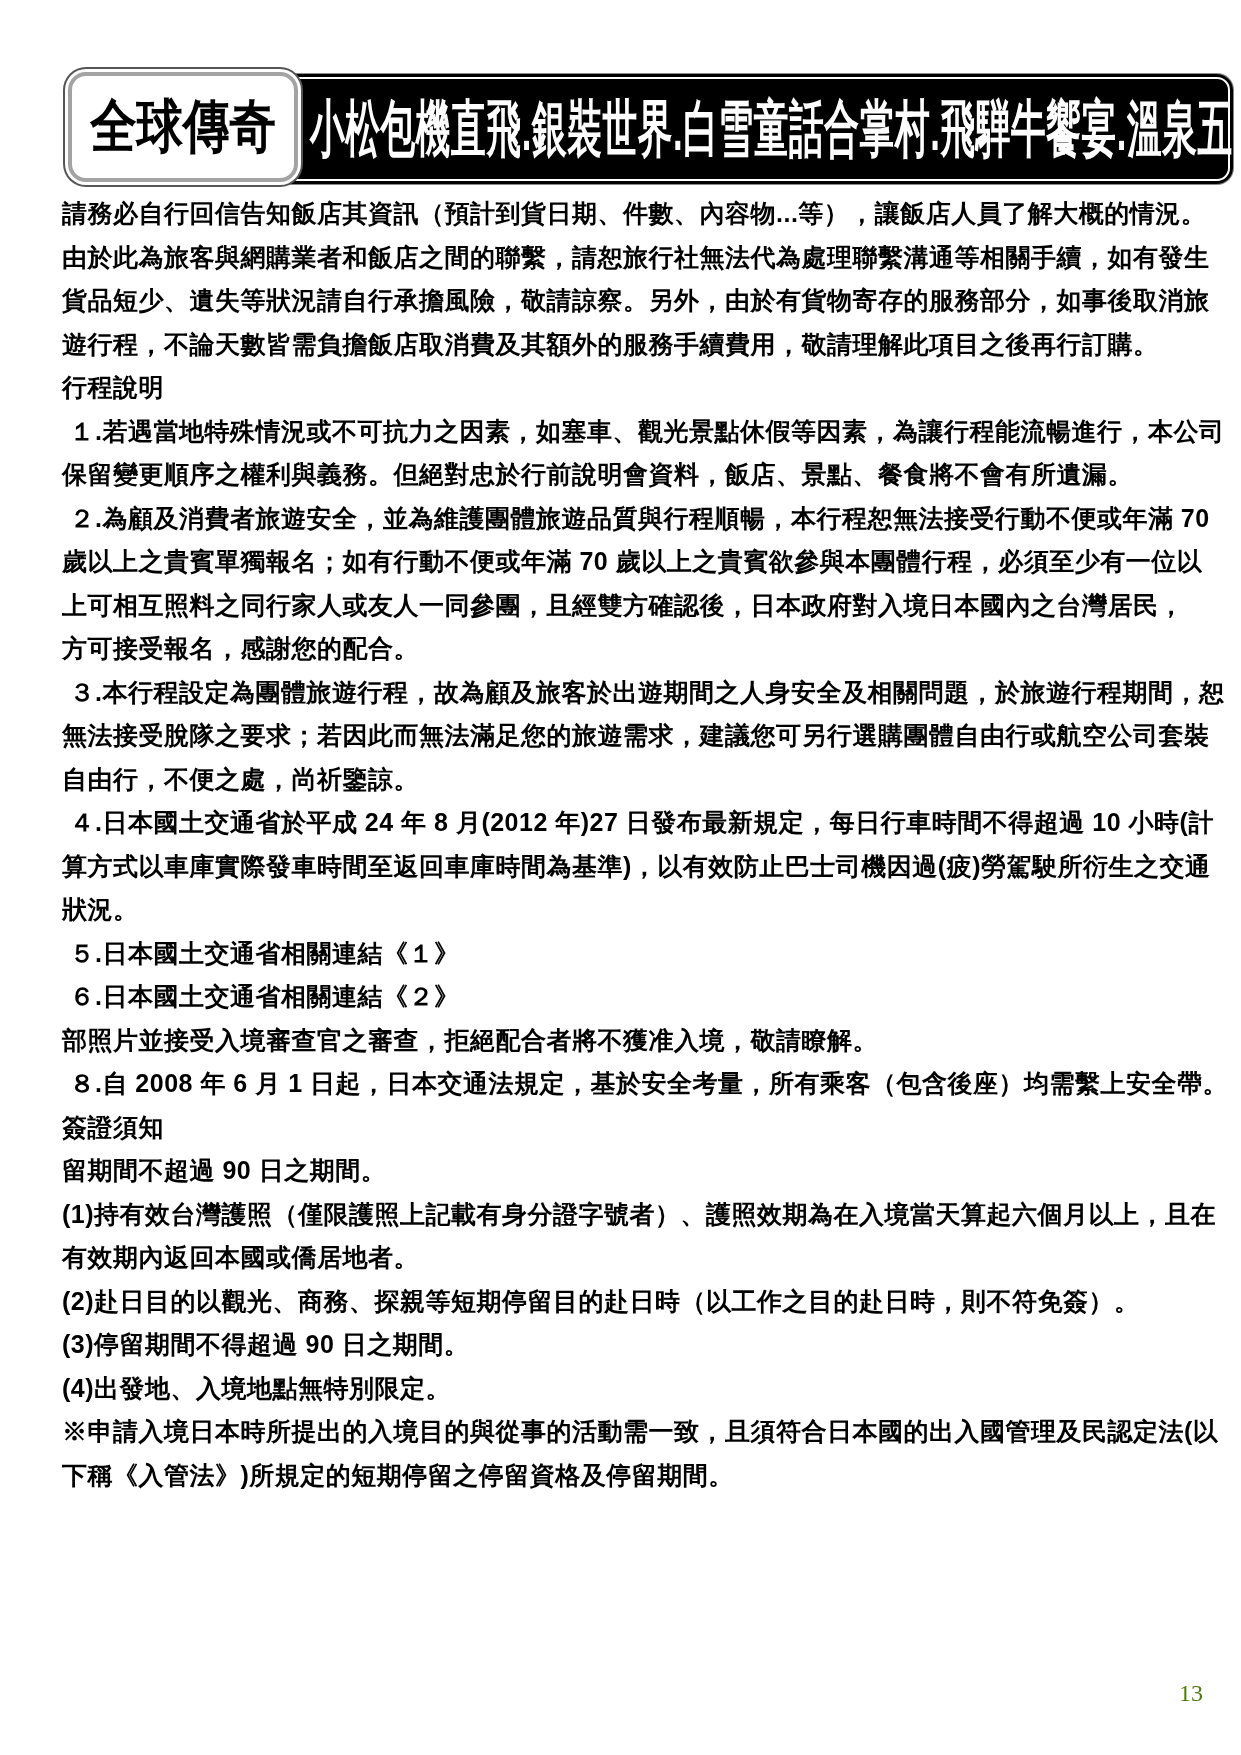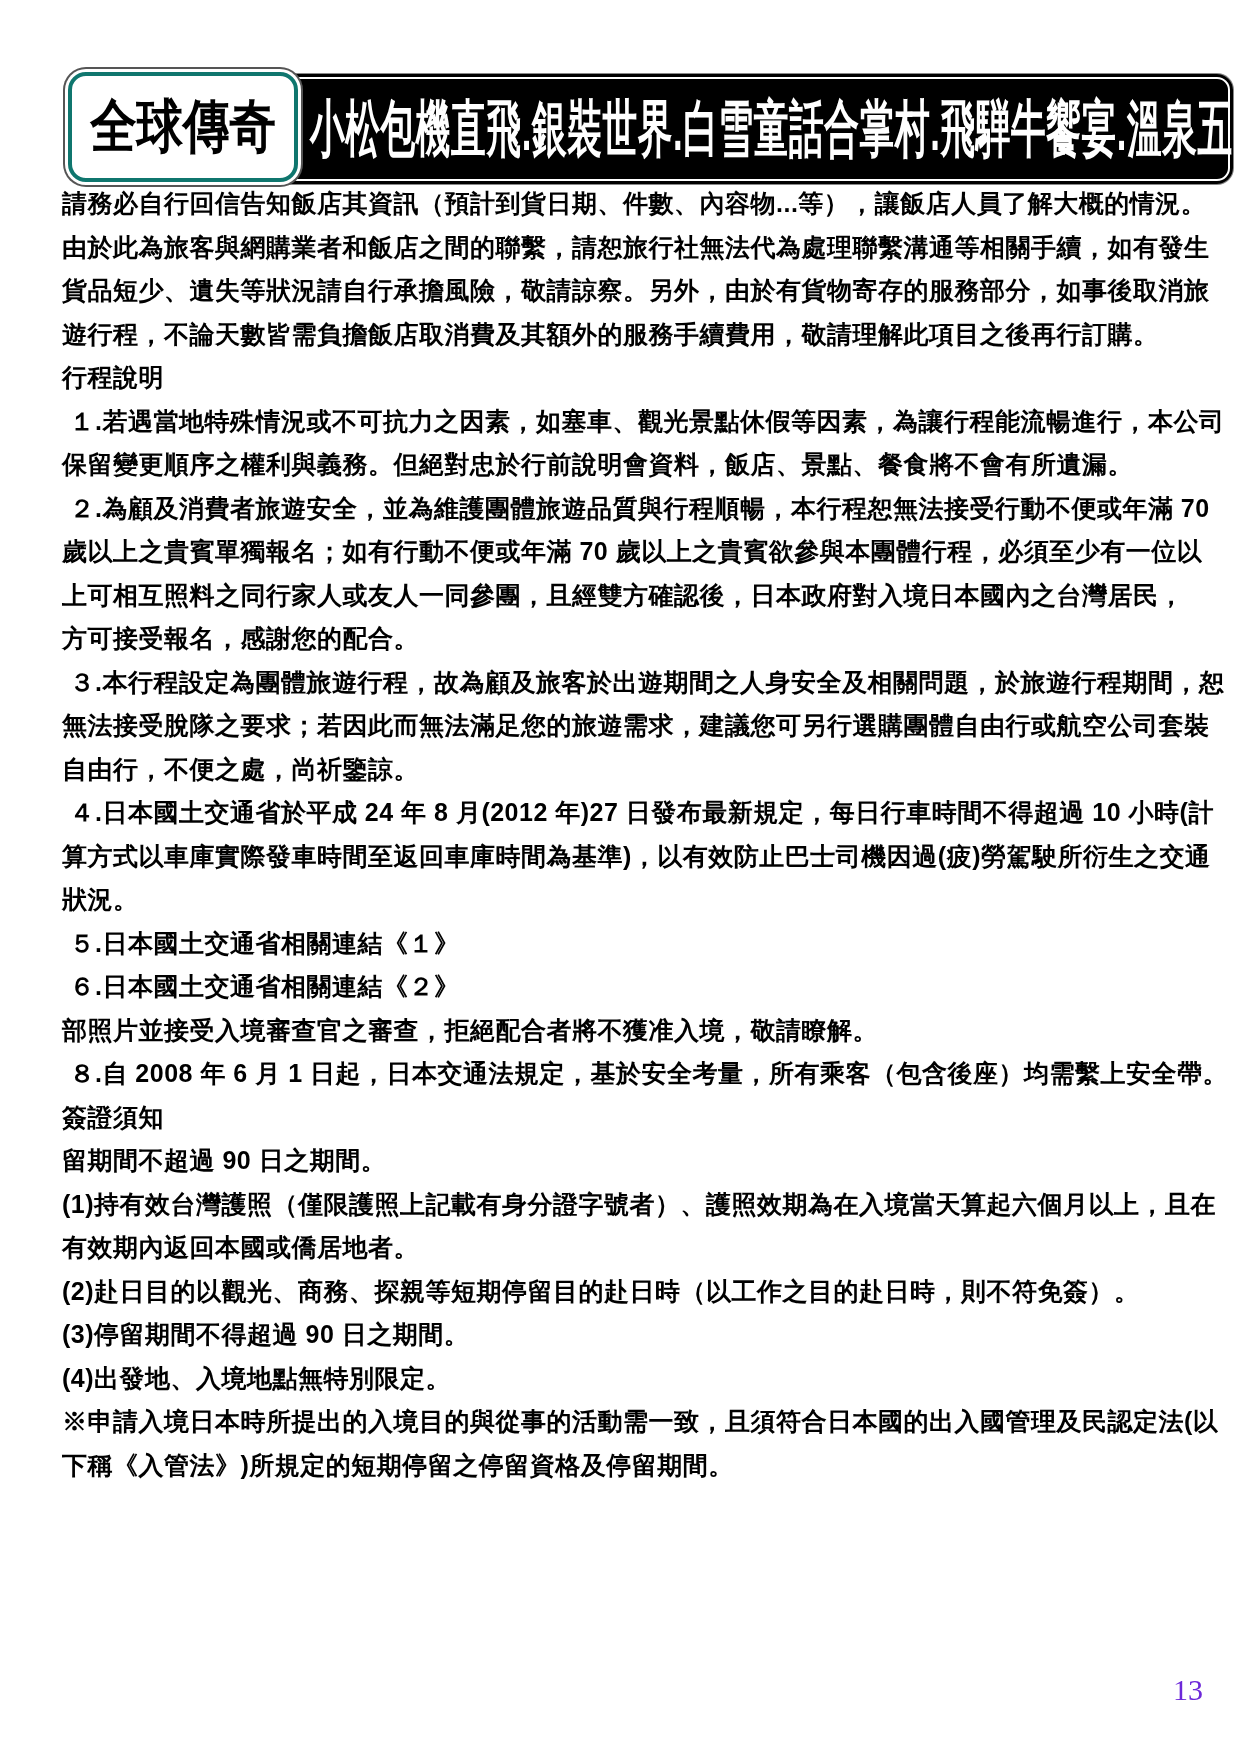--- a/index.html
+++ b/index.html
@@ -45,61 +45,61 @@
     transform-origin: left center;
     letter-spacing: 1px;
   }
   .brand-box {
     position: absolute;
     left: 0;
     top: 0;
     width: 222px;
     height: 102px;
     background: #ffffff;
-    border: 4px solid #0f766e;
+    border: 4px solid #a3a3a3;
     border-radius: 18px;
     box-shadow: 0 0 0 3px #ffffff, 0 0 0 5px #555555;
     z-index: 2;
     display: flex;
     align-items: center;
     justify-content: center;
     overflow: hidden;
   }
   .brand-text {
     font-size: 58px;
     font-weight: 600;
     white-space: nowrap;
     transform: scaleX(0.80);
     transform-origin: center center;
   }
 
   
   .body-text {
     position: absolute;
     left: 62px;
-    top: 182px;
+    top: 192px;
     width: 1126px;
   }
   .body-text .line {
     font-size: 25px;
     font-weight: 700;
     line-height: 43.5px;
     white-space: pre;
     letter-spacing: 0.5px;
   }
 
   
   .page-number {
     position: absolute;
     right: 38px;
     bottom: 48px;
     font-family: "Liberation Serif", serif;
-    font-size: 30px;
+    font-size: 24px;
     font-weight: 400;
-    color: #6d28d9;
+    color: #4d7c0f;
   }
 </style>
 </head>
 <body>
 
 <div class="page">
 
   <div class="header">
     <div class="banner">
       <span class="banner-text">小松包機直飛.銀裝世界.白雪童話合掌村.飛騨牛饗宴.溫泉五日</span>

